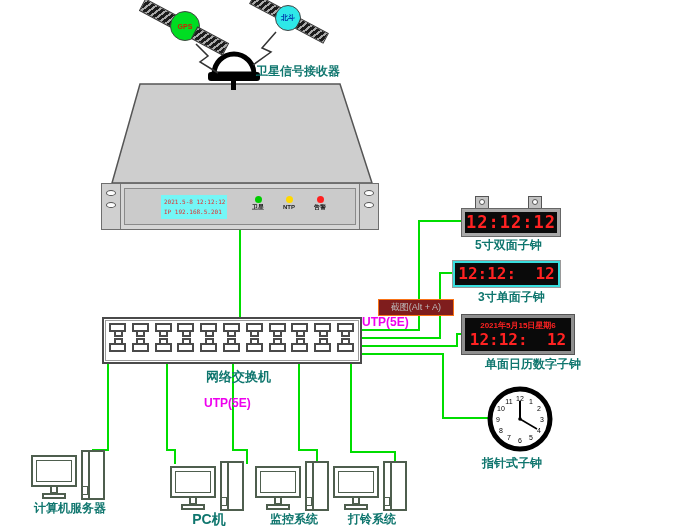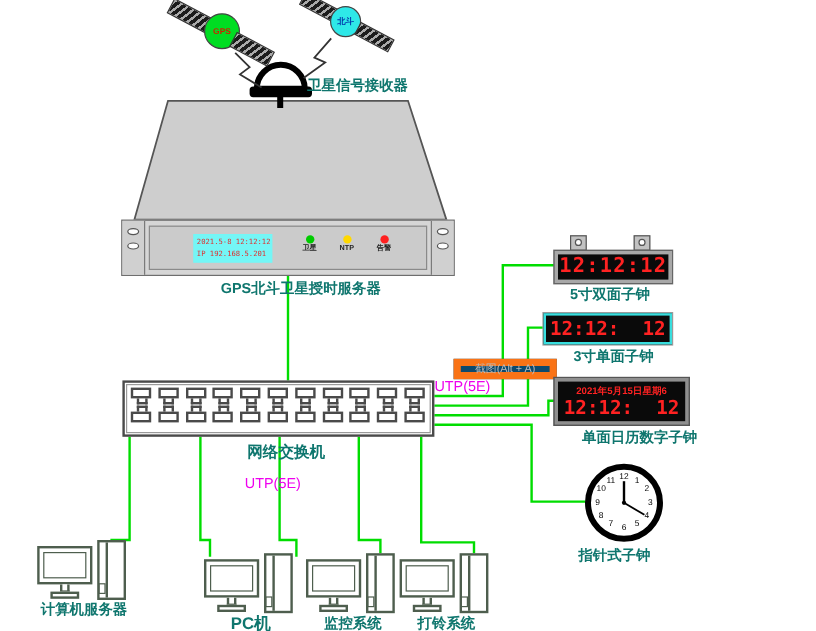--- a/index.html
+++ b/index.html
@@ -5,21 +5,21 @@
   * { margin:0; padding:0; box-sizing:border-box; }
   html,body { background:#fff; }
   body { font-family:"Liberation Sans","DejaVu Sans",sans-serif; }
   .stage { position:relative; width:680px; height:526px; background:#fff; overflow:hidden; }
   .abs { position:absolute; }
   svg.overlay { position:absolute; left:0; top:0; width:680px; height:526px; pointer-events:none; }
 
   
   .title { left:383px; top:79px; font-size:15px; font-weight:bold; color:#2323e5; letter-spacing:.5px; white-space:nowrap; }
   .blue-label { font-size:12px; font-weight:bold; color:#0f766e; white-space:nowrap; }
-  .magenta-label { font-size:12px; font-weight:normal; color:#ee00ee; white-space:nowrap; }
+  .magenta-label { font-size:12px; font-weight:bold; color:#ee00ee; white-space:nowrap; }
 
   
   .sat { width:92px; height:62px; }
   .sat .panel { position:absolute; border:1px solid #333;
     background:repeating-linear-gradient(115deg,#aaa 0 2px,#1c1c1c 2px 5px); transform:rotate(28deg); }
   .sat .ball { position:absolute; border-radius:50%; border:1px solid #444;
     display:flex; align-items:center; justify-content:center; font-size:7px; font-weight:bold; }
   .sat-gps .ball { left:30px; top:11px; width:30px; height:30px; background:#00dd22; color:#cc2200; }
   .sat-bd  .ball { left:25px; top:5px;  width:26px; height:26px; background:#2ee8e8; color:#0033aa; }
 
@@ -69,21 +69,21 @@
   .pc .monitor { position:absolute; left:0; top:6px; width:46px; height:32px; border:2px solid #4e5e4e; background:#fff; }
   .pc .screen { position:absolute; inset:3px; border:1px solid #4e5e4e; }
   .pc .stand { position:absolute; left:19px; top:38px; width:8px; height:7px; border:2px solid #4e5e4e; border-top:none; background:#fff; }
   .pc .base { position:absolute; left:11px; top:44px; width:24px; height:6px; border:2px solid #4e5e4e; background:#fff; }
   .pc .tower { position:absolute; left:50px; top:1px; width:24px; height:50px; border:2px solid #4e5e4e; background:#fff; }
   .pc .divider { position:absolute; left:5px; top:0; bottom:0; border-left:2px solid #4e5e4e; }
   .pc .slot { position:absolute; left:-1px; bottom:3px; width:6px; height:9px; border:1px solid #4e5e4e; }
   .pc .pc-label { position:absolute; top:51px; left:50%; transform:translateX(-50%); }
 
   
-  .watermark { left:378px; top:299px; width:86px; height:17px; border:6px solid #f97316; background:#0c4a6e;
+  .watermark { left:378px; top:299px; width:76px; height:17px; border:1px solid #f97316; background:#7f1d1d;
                color:#bdbdbd; font-size:9px; display:flex; align-items:center; justify-content:center; white-space:nowrap; }
 </style>
 </head>
 <body>
 
 <div class="stage">
 
   <svg class="overlay">
 
     <polygon points="140,84 340,84 372,183 112,183" fill="#cecece" stroke="#555" stroke-width="1.5"></polygon>
@@ -155,21 +155,20 @@
             <span class="led led-r"></span>
             <span class="led-label">告警</span>
           </div>
       </div>
     </div>
     <div class="ear ear-r">
         <div class="hole"></div>
         <div class="hole"></div>
       </div>
   </div>
-  <div class="abs blue-label" style="left:184px; top:232px;">GPS北斗卫星授时服务器</div>
 
   <div class="abs switch">
     <div class="switch-inner">
       <div class="ports-row">
         <div class="port port-t">
             <div class="big"></div>
             <div class="tab"></div>
           </div>
       <div class="port port-t">
             <div class="big"></div>

